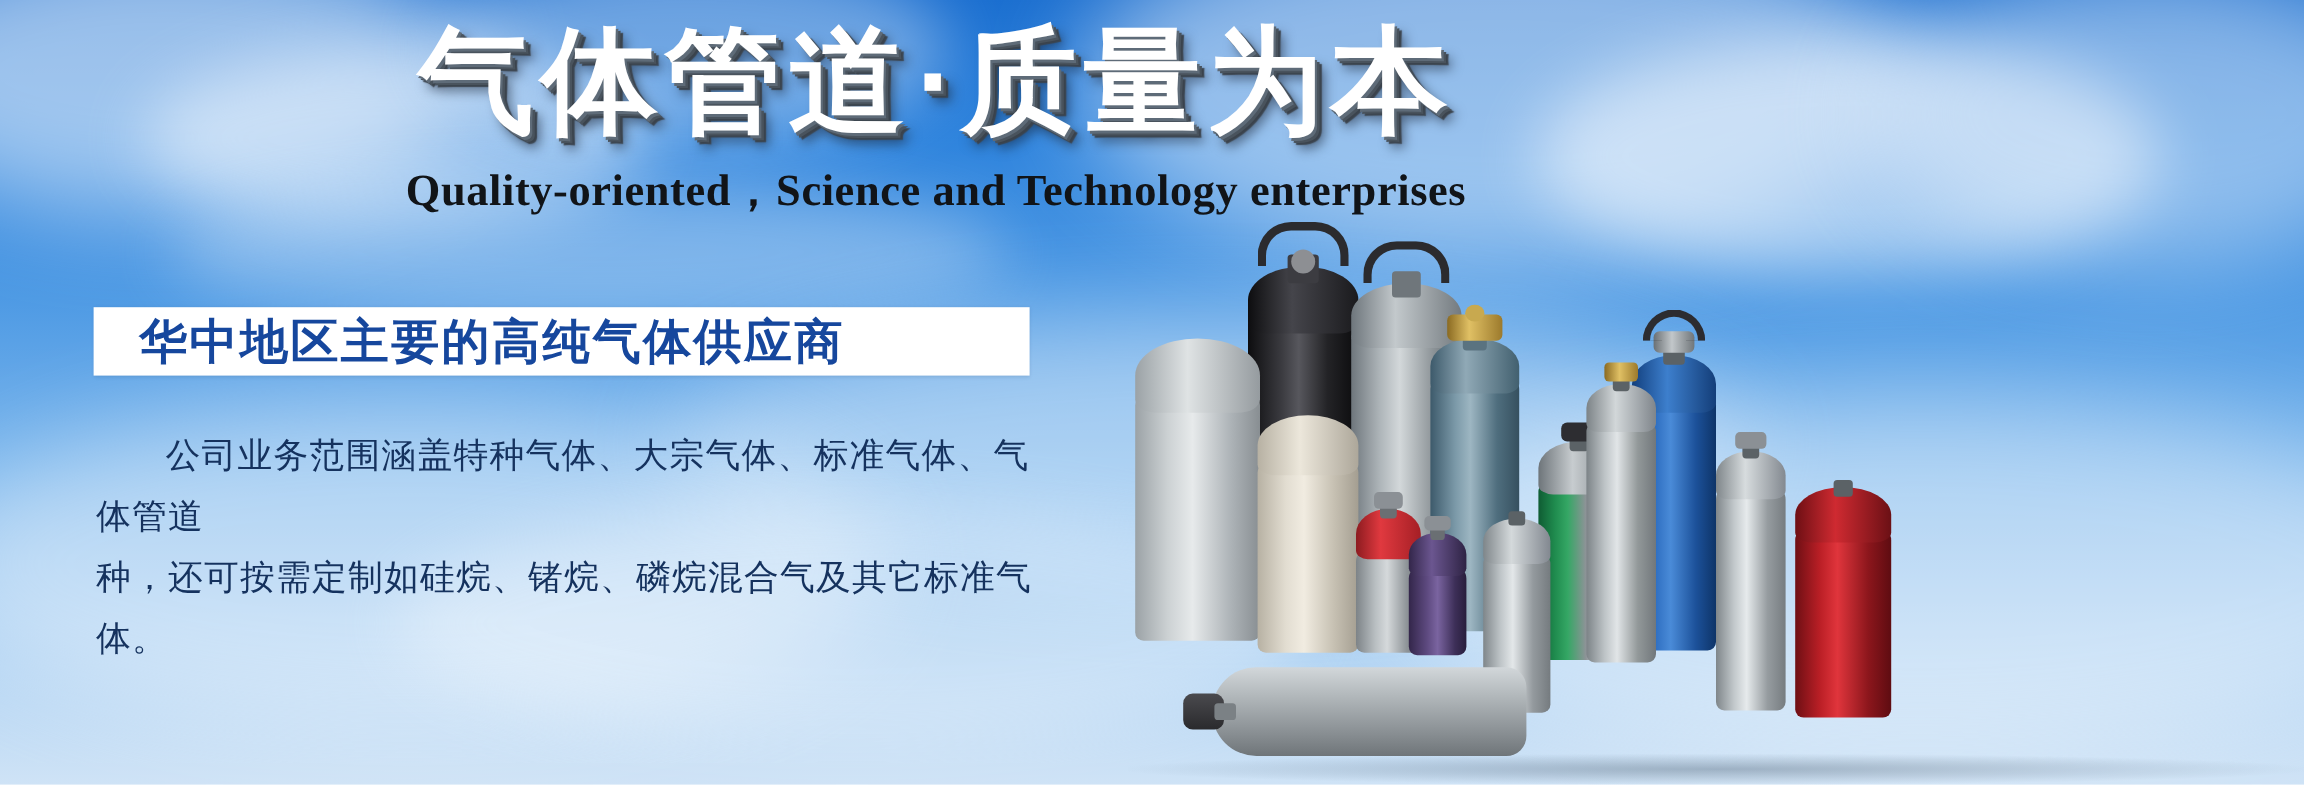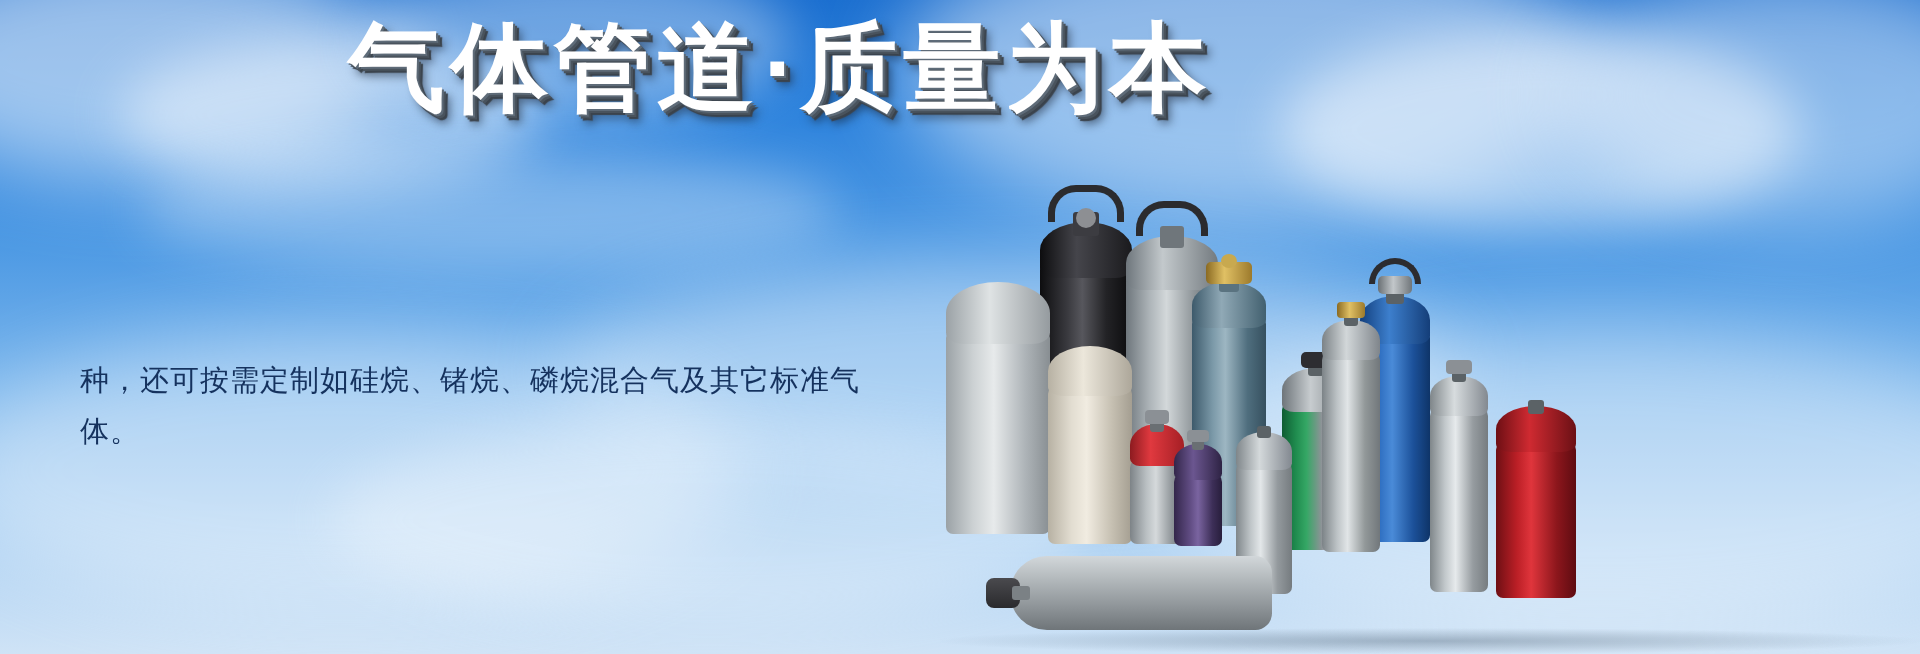--- a/index.html
+++ b/index.html
@@ -102,23 +102,28 @@
   <div class="cloud" style="left:140px;top:150px;width:700px;height:120px;opacity:.3;"></div>
   <div class="cloudsoft" style="left:560px;top:260px;width:900px;height:220px;opacity:.38;"></div>
   <div class="cloudsoft" style="left:-60px;top:330px;width:800px;height:280px;opacity:.4;"></div>
   <div class="cloudsoft" style="left:1150px;top:330px;width:900px;height:300px;opacity:.4;"></div>
   <div class="cloud" style="left:330px;top:420px;width:760px;height:200px;opacity:.3;"></div>
 
   <div id="headline-wrap">
     <div id="headline"><span>气体管道</span><span class="dot">·</span><span>质量为本</span></div>
   </div>
 
-
+  <div id="subtitle">Quality-oriented，Science and Technology enterprises</div>
+
+  <div id="slogan-box">
+    <div id="slogan-text">华中地区主要的高纯气体供应商</div>
+  </div>
 
   <div id="para">
+    <span class="l1">公司业务范围涵盖特种气体、大宗气体、标准气体、气体管道</span>
     <span class="l3">种，还可按需定制如硅烷、锗烷、磷烷混合气及其它标准气体。</span>
   </div>
 
   <div id="cyl">
 
     <div class="cy" style="left:110px;bottom:126px;width:92px;height:330px;">
       <div class="body" style="height:268px;background:linear-gradient(90deg,#0d0d0f 0%,#3a3a3f 30%,#57575d 46%,#232326 72%,#0a0a0c 100%);"></div>
       <div class="shoulder" style="bottom:250px;width:92px;height:56px;background:linear-gradient(90deg,#0d0d0f 0%,#45454b 40%,#1a1a1d 100%);"></div>
       <div class="neck" style="bottom:292px;width:26px;height:24px;background:#3c3c41;"></div>
       <div class="handle" style="bottom:306px;width:62px;height:30px;"></div>

